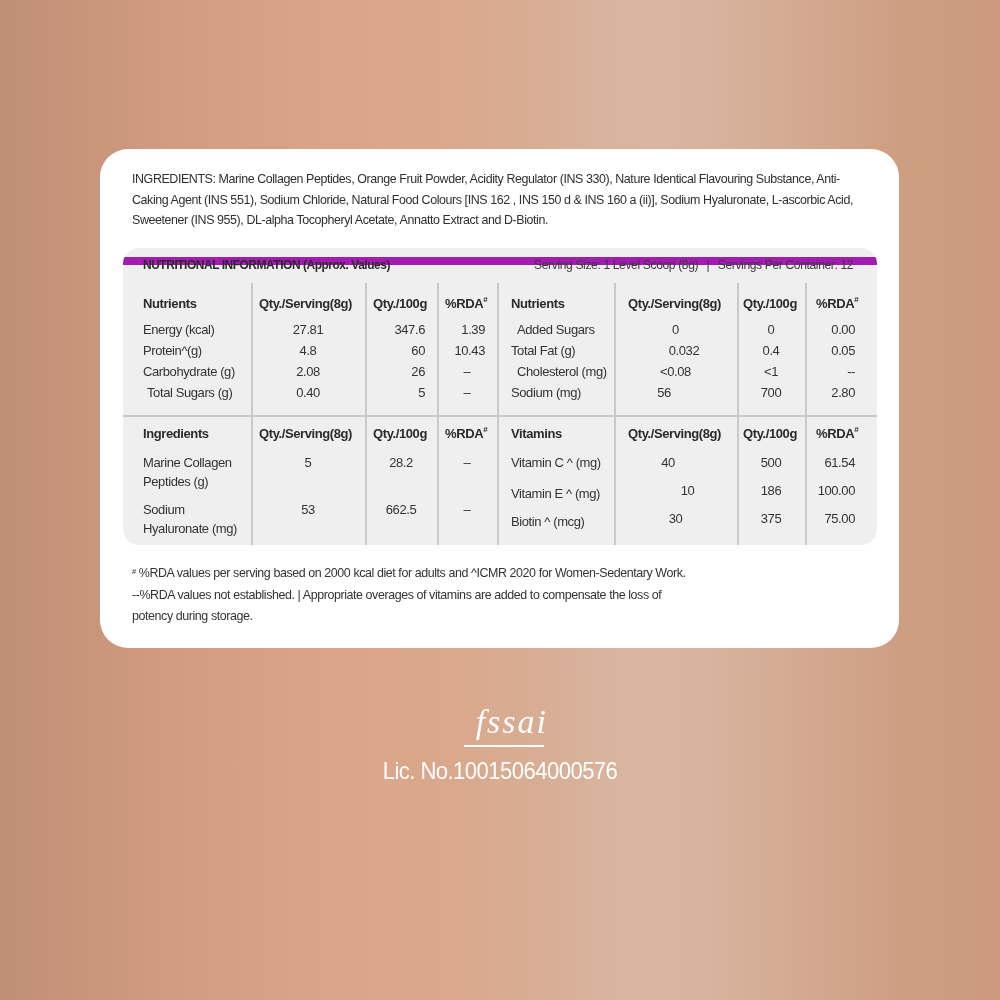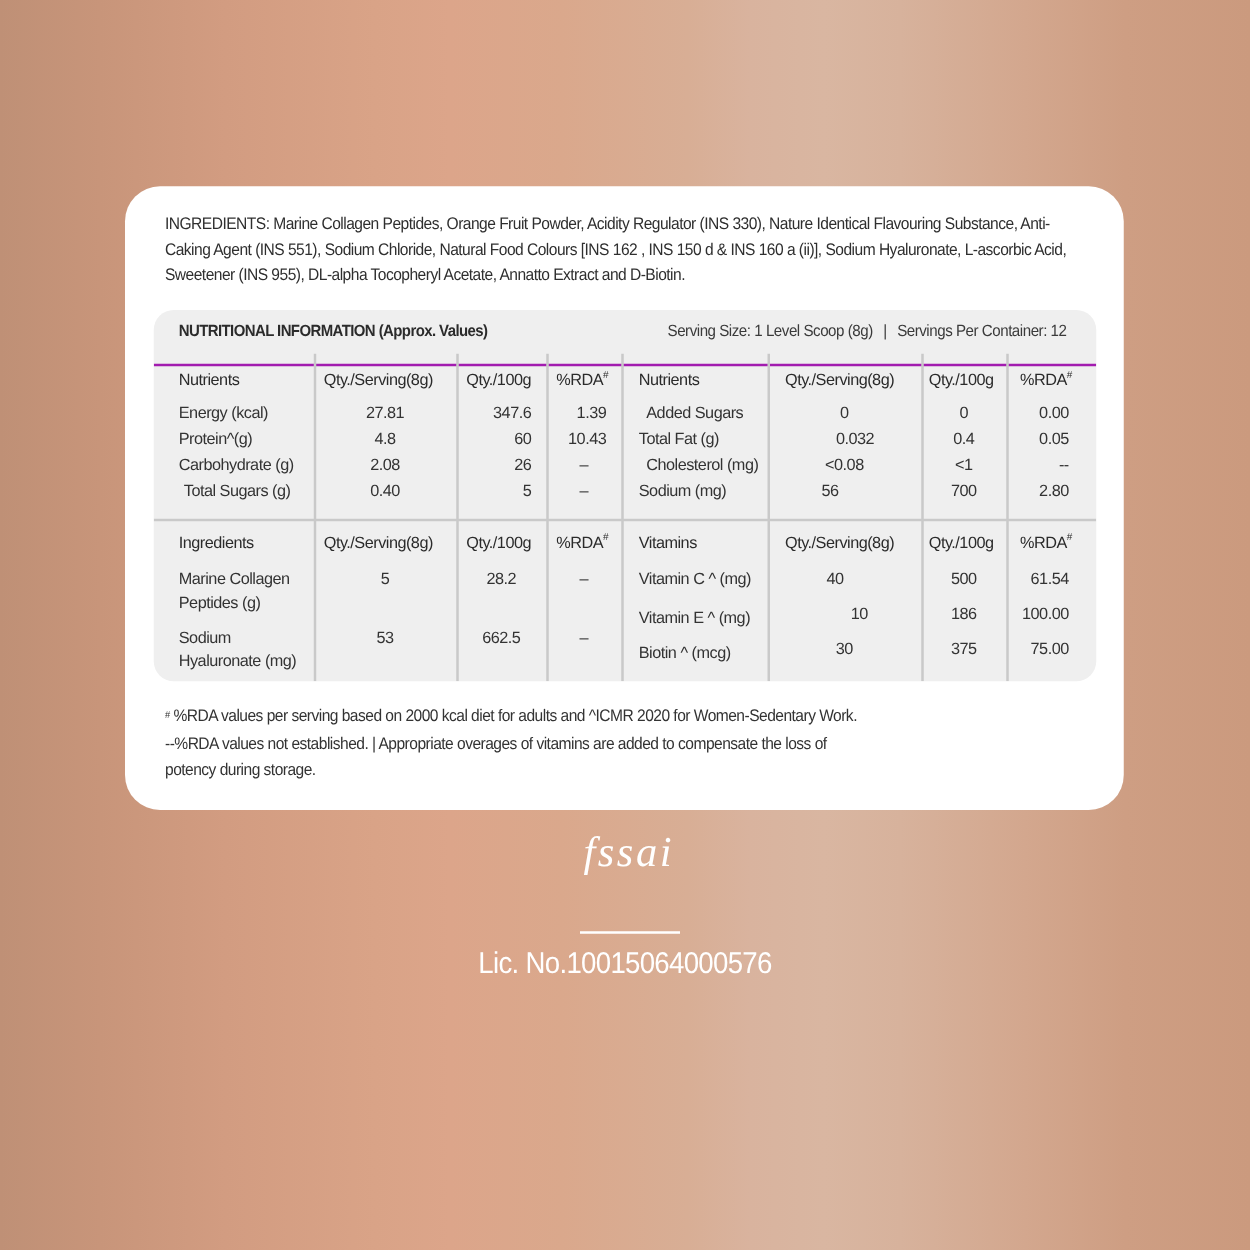--- a/index.html
+++ b/index.html
@@ -36,22 +36,22 @@
   .ntable {
     position: absolute;
     left: 23px; top: 99px;
     width: 754px; height: 297px;
     background: #efefef;
     border-radius: 16px;
     overflow: hidden;
   }
   .nhead {
     position: absolute;
-    left: 0; top: 0; width: 100%; height: 45px;
-    border-bottom: 2px solid #a21caf;
+    left: 0; top: 0; width: 100%; height: 17px;
+    border-bottom: 8px solid #a21caf;
     font-size: 13px;
   }
   .nhead .title {
     position: absolute; left: 20px; top: 9px;
     font-weight: bold; color: #2b2b2b; letter-spacing: -0.5px;
     transform: scaleX(0.92); transform-origin: left center; white-space: nowrap;
   }
   .nhead .serving {
     position: absolute; right: 24px; top: 9px;
     color: #3a3a3a; letter-spacing: -0.4px; white-space: nowrap;
@@ -64,45 +64,45 @@
   .hline {
     position: absolute; left: 0; right: 0; height: 2px; background: #c9c9c9;
   }
   .cell {
     position: absolute;
     font-size: 13px;
     color: #333;
     white-space: nowrap;
     letter-spacing: -0.4px;
   }
-  .cell.h { font-weight: normal; color: #2b2b2b; }
+  .cell.h { font-weight: bold; color: #2b2b2b; }
   .c { text-align: center; }
   .r { text-align: right; }
   .sup { font-size: 8px; vertical-align: top; position: relative; top: -1px; }
   .footnote {
     position: absolute;
     left: 32px; top: 413px;
     width: 800px;
     font-size: 13.4px;
     line-height: 21.5px;
     color: #333;
     letter-spacing: -0.45px;
     transform: scaleX(0.93);
     transform-origin: left top;
   }
   .fssai {
     position: absolute;
-    left: 458px; top: 664px;
+    left: 458px; top: 703px;
     width: 90px;
     color: #ffffff;
     font-family: "Liberation Serif", "DejaVu Serif", serif;
     font-style: italic;
     font-size: 34px;
     letter-spacing: 2px;
-    text-align: center;
+    text-align: right;
   }
   .fssai-underline {
     position: absolute;
     left: 464px; top: 745px;
     width: 80px; height: 1.5px; background: #fff;
   }
   .lic {
     position: absolute;
     left: 360px; top: 757px;
     width: 280px;

